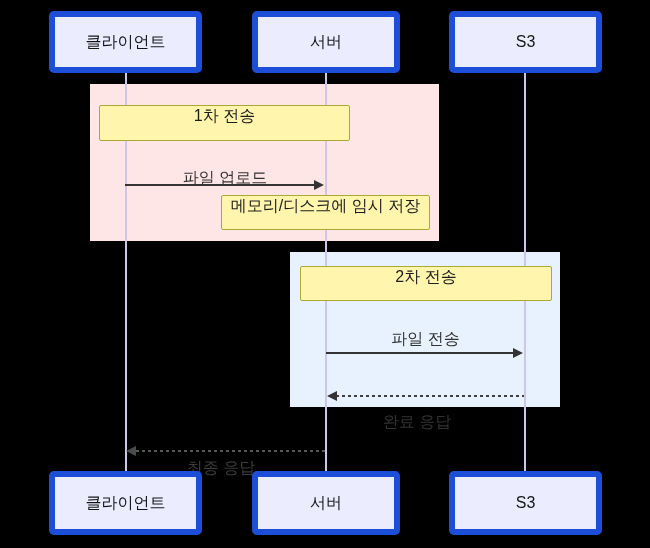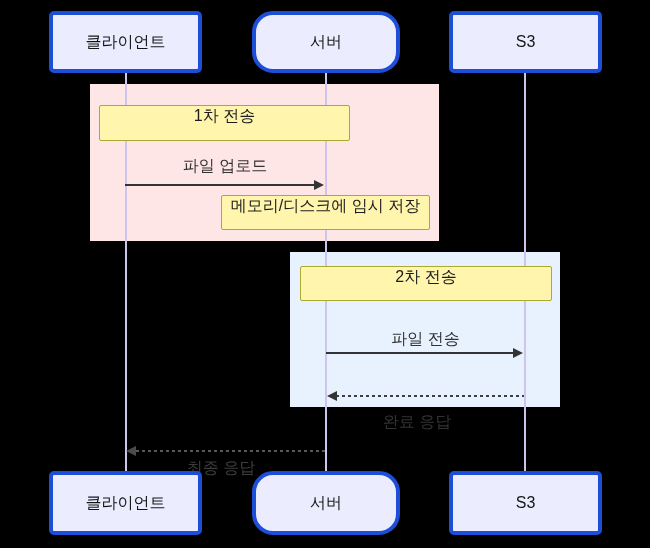--- a/index.html
+++ b/index.html
@@ -11,41 +11,41 @@
   .phase-rect{position:absolute;}
   .phase-rect.p1{left:90px;top:84px;width:349px;height:157px;background:#ffe6e6;}
   .phase-rect.p2{left:290px;top:252px;width:270px;height:155px;background:#e8f2fe;}
   
   .lifeline{position:absolute;top:73px;height:399px;width:2px;background:#cfc5ec;}
   .lifeline.client{left:125px;}
   .lifeline.server{left:325px;}
   .lifeline.s3{left:524px;}
   
   .actor{
-    position:absolute;background:#ECECFF;border:4px solid #1d4ed8;border-radius:5px;
+    position:absolute;background:#ECECFF;border:6px solid #1d4ed8;border-radius:5px;
     display:flex;align-items:center;justify-content:center;
     font-size:16px;color:#141414;box-sizing:border-box;
   }
   .actor.client{left:49px;width:153px;}
-  .actor.server{left:252px;width:148px;border-radius:21px;}
+  .actor.server{left:252px;width:148px;}
   .actor.s3{left:449px;width:153px;}
   .actor.top{top:11px;height:62px;}
   .actor.bottom{top:471px;height:64px;}
   
   .ylabel{
     position:absolute;background:#fff5ad;border:1.5px solid #aaaa33;border-radius:2px;
     display:flex;align-items:flex-start;justify-content:center;
     font-size:16px;color:#1c1c1c;box-sizing:border-box;
   }
   .ylabel.phase1{left:99px;top:105px;width:251px;height:36px;}
   .ylabel.phase2{left:300px;top:266px;width:252px;height:35px;}
   .ylabel.note{left:221px;top:195px;width:209px;height:35px;}
   
   .msg-text{position:absolute;font-size:16px;line-height:18px;color:#333333;text-align:center;}
-  .msg-text.m1{left:125px;top:157px;width:200px;}
+  .msg-text.m1{left:125px;top:169px;width:200px;}
   .msg-text.m2{left:326px;top:330px;width:199px;}
   .msg-text.m3{left:326px;top:373px;width:182px;margin-top:40px;}
   .msg-text.m4{left:125px;top:427px;width:192px;color:#3d3d3d;margin-top:32px;}
   
   .msg-line{position:absolute;height:2px;background:#333333;}
   .msg-line.m1{left:125px;top:184px;width:191px;}
   .msg-line.m2{left:326px;top:352px;width:188px;}
   .msg-line.dashed{background:repeating-linear-gradient(90deg,#3c4043 0 3px,transparent 3px 6px);}
   .msg-line.m3{left:336px;top:395px;width:188px;}
   .msg-line.m4{left:136px;top:450px;width:189px;background:repeating-linear-gradient(90deg,#58595b 0 3px,transparent 3px 6px);}

